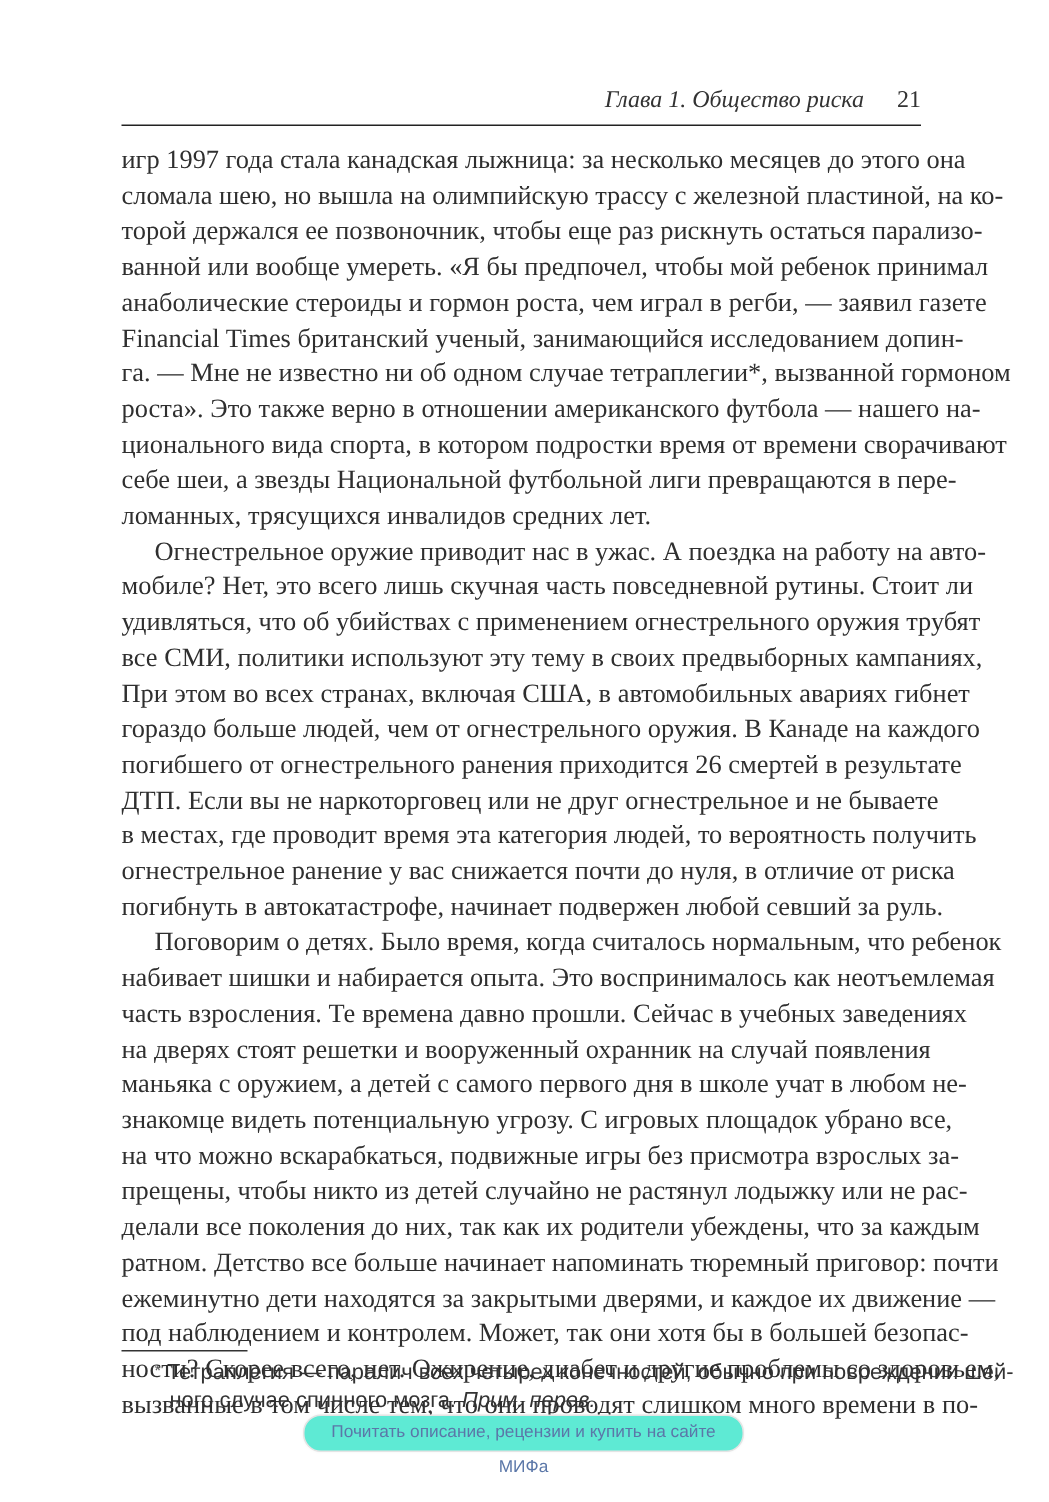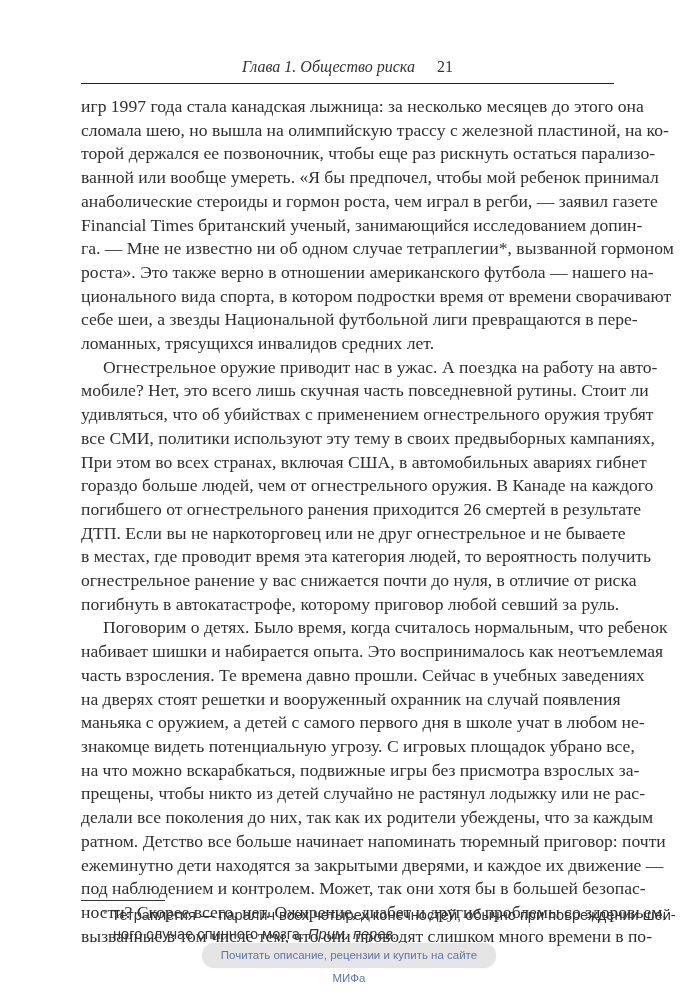--- a/index.html
+++ b/index.html
@@ -20,21 +20,21 @@
       left: 81px;
       top: 0;
       width: 533px;
     }
     .running-head {
       position: absolute;
       left: 0;
       top: 58px;
       width: 533px;
       height: 26px;
-      text-align: center;
+      text-align: right;
       font-family: "Liberation Serif", "DejaVu Serif", serif;
       font-size: 16px;
       color: #333;
       border-bottom: 1.5px solid #222;
       box-sizing: border-box;
     }
     .running-head .title {
       font-style: italic;
       margin-right: 22px;
     }
@@ -104,21 +104,21 @@
       font-style: italic;
     }
     .buy-button {
       position: absolute;
       left: 202px;
       top: 943px;
       width: 292px;
       height: 23px;
       border: 1px solid #e4e4e4;
       border-radius: 12px;
-      background: #e5e5e5;
+      background: #5eead4;
       box-shadow: 0 0 2px rgba(0,0,0,0.05);
       font-family: "Liberation Sans", "DejaVu Sans", sans-serif;
       font-size: 11.5px;
       color: #5b77a8;
       text-align: center;
       line-height: 23px;
       cursor: pointer;
     }
   </style>
 </head>
@@ -144,21 +144,21 @@
     <span class="line indent-first">Огнестрельное оружие приводит нас в ужас. А поездка на работу на авто-</span>
     <span class="line">мобиле? Нет, это всего лишь скучная часть повседневной рутины. Стоит ли</span>
     <span class="line">удивляться, что об убийствах с применением огнестрельного оружия трубят</span>
     <span class="line">все СМИ, политики используют эту тему в своих предвыборных кампаниях,</span>
     <span class="line">При этом во всех странах, включая США, в автомобильных авариях гибнет</span>
     <span class="line">гораздо больше людей, чем от огнестрельного оружия. В Канаде на каждого</span>
     <span class="line">погибшего от огнестрельного ранения приходится 26 смертей в результате</span>
     <span class="line">ДТП. Если вы не наркоторговец или не друг огнестрельное и не бываете</span>
     <span class="line">в местах, где проводит время эта категория людей, то вероятность получить</span>
     <span class="line">огнестрельное ранение у вас снижается почти до нуля, в отличие от риска</span>
-    <span class="line last">погибнуть в автокатастрофе, которому приговор любой севший за руль.</span>
+    <span class="line last">погибнуть в автокатастрофе, начинает подвержен любой севший за руль.</span>
     <span class="line indent-first">Поговорим о детях. Было время, когда считалось нормальным, что ребенок</span>
     <span class="line">набивает шишки и набирается опыта. Это воспринималось как неотъемлемая</span>
     <span class="line">часть взросления. Те времена давно прошли. Сейчас в учебных заведениях</span>
     <span class="line">на дверях стоят решетки и вооруженный охранник на случай появления</span>
     <span class="line">маньяка с оружием, а детей с самого первого дня в школе учат в любом не-</span>
     <span class="line">знакомце видеть потенциальную угрозу. С игровых площадок убрано все,</span>
     <span class="line">на что можно вскарабкаться, подвижные игры без присмотра взрослых за-</span>
     <span class="line">прещены, чтобы никто из детей случайно не растянул лодыжку или не рас-</span>
     <span class="line">делали все поколения до них, так как их родители убеждены, что за каждым</span>
     <span class="line">ратном. Детство все больше начинает напоминать тюремный приговор: почти</span>

